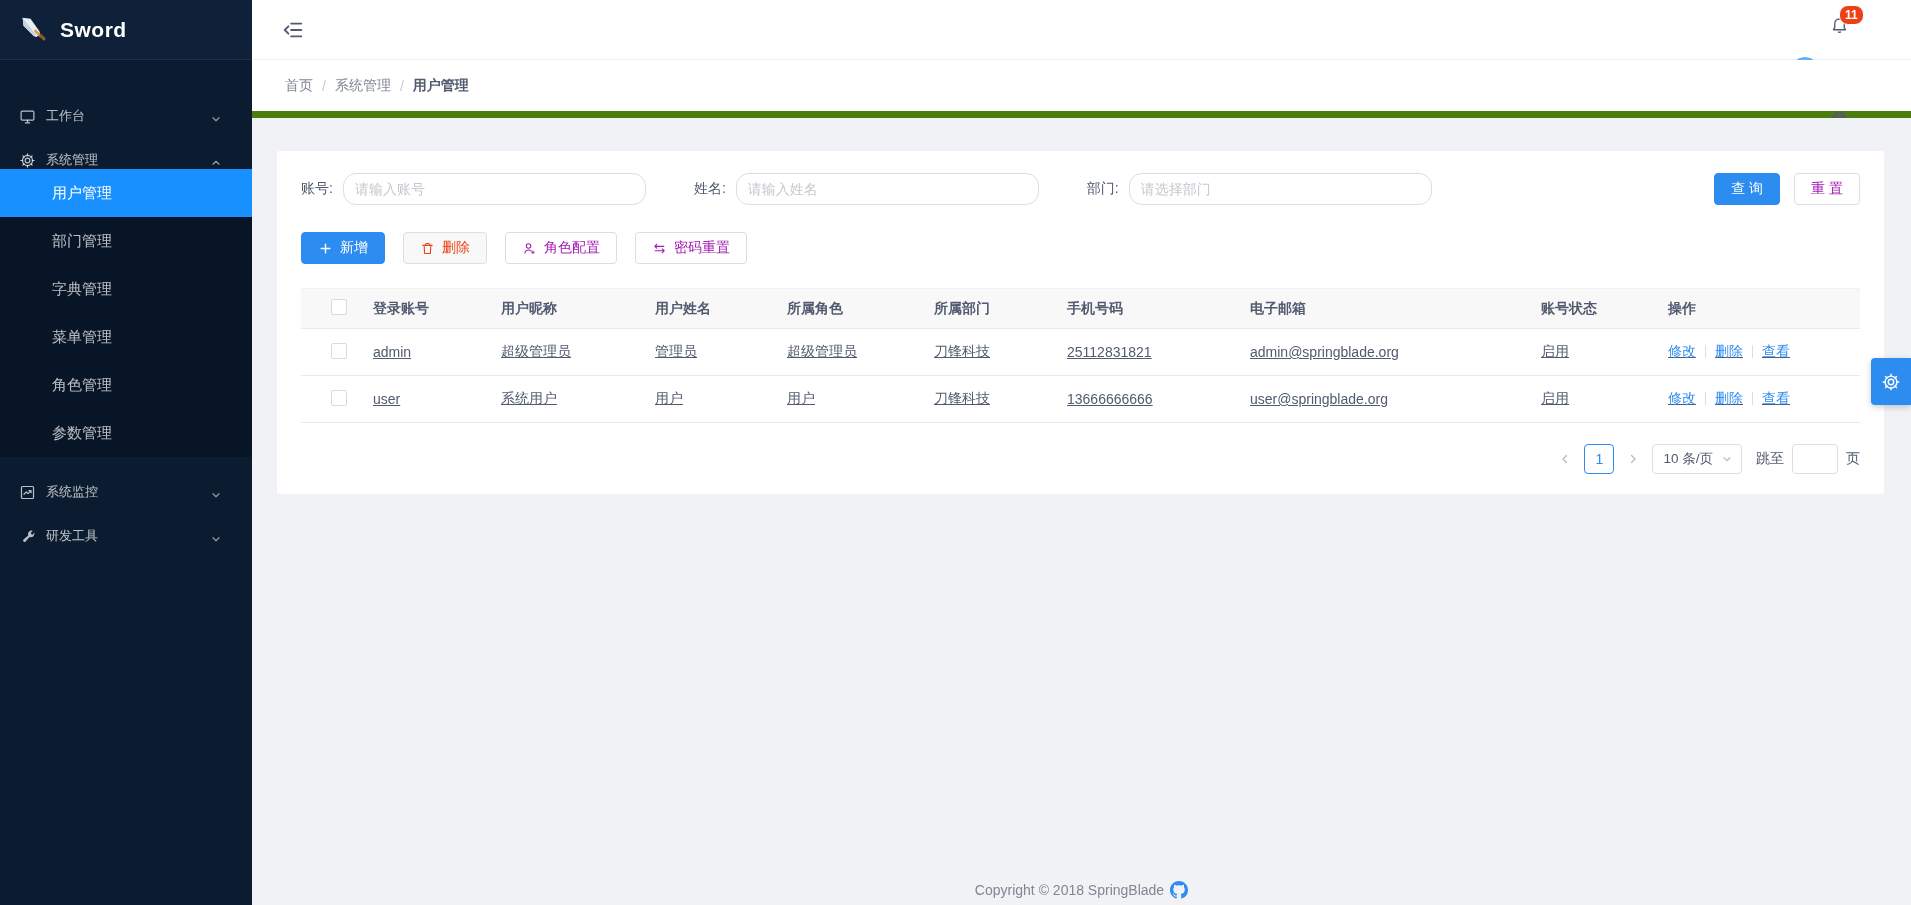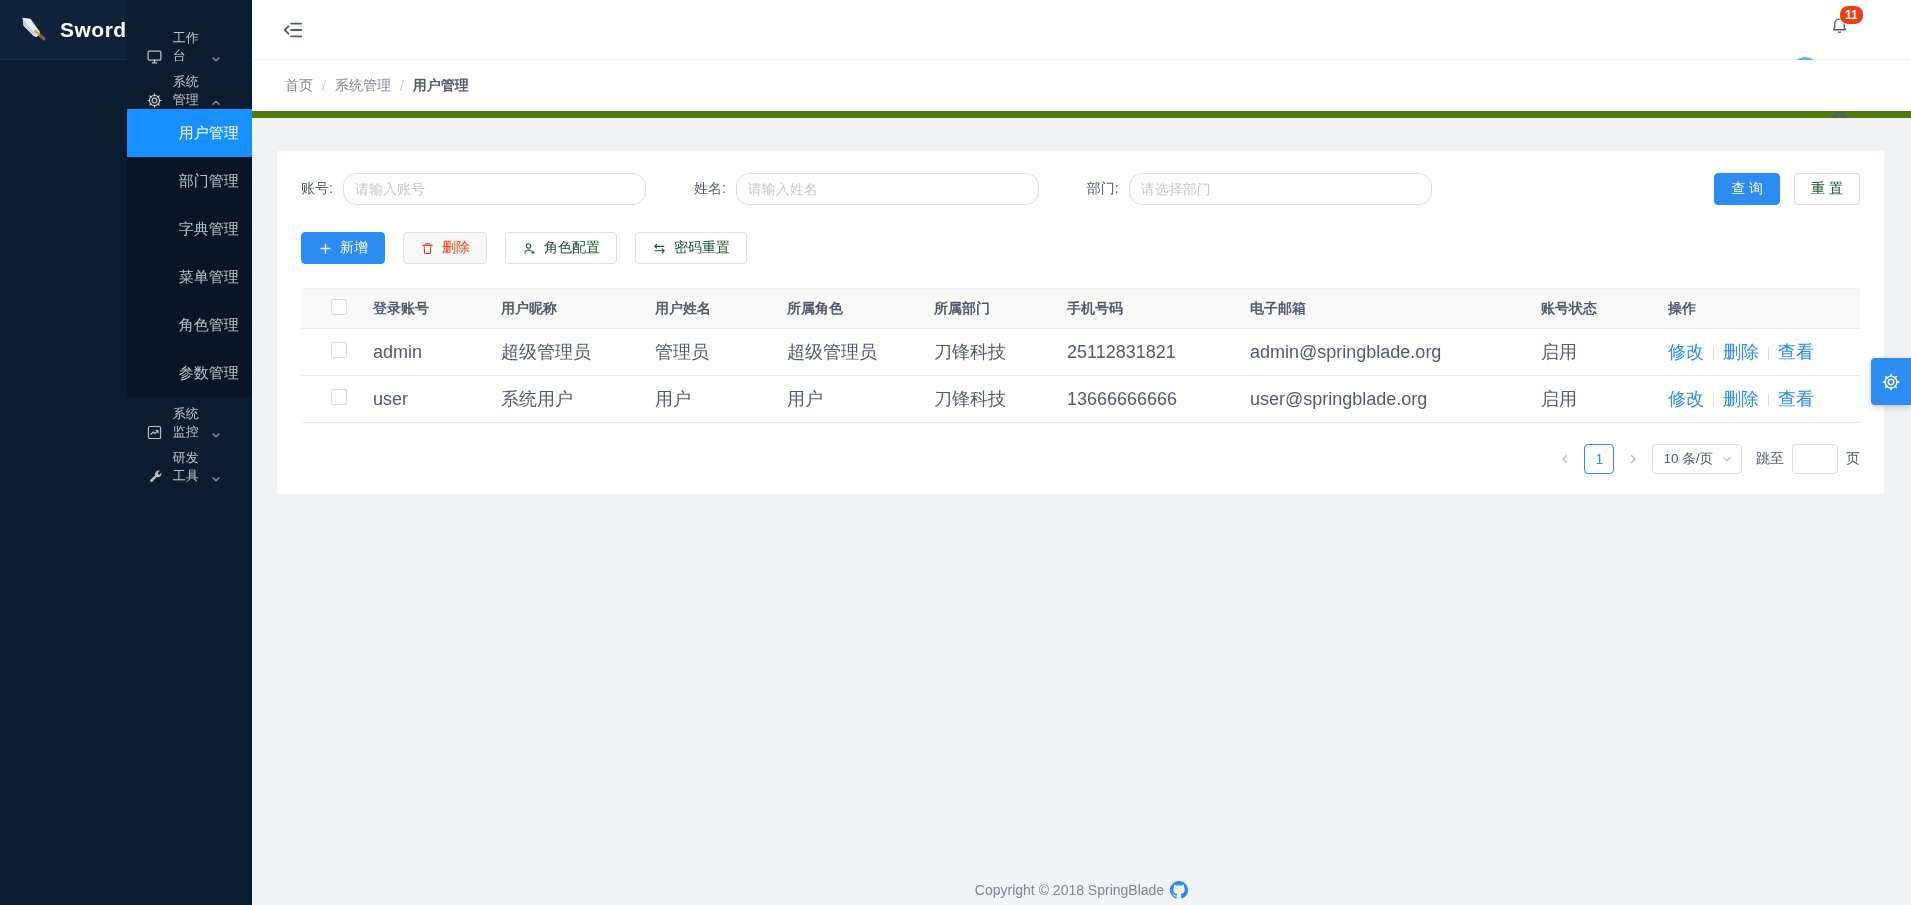--- a/index.html
+++ b/index.html
@@ -1,21 +1,21 @@
 <!DOCTYPE html>
 <html style="--primary: #2d8cf0; --menu-active: #1890ff; --danger: #ed4014; --sidebar-bg: #0c1c30; --sidebar-logo-bg: #0e2138; --submenu-bg: #081526; --content-bg: #f0f2f5; --border: #dcdee2; --placeholder: #c5c8ce;"><head>
 <meta charset="utf-8">
 <style>
   * { margin:0; padding:0; box-sizing:border-box; }
   html,body { width:1911px; height:905px; overflow:hidden; }
   body { font-family:"Liberation Sans","DejaVu Sans",sans-serif; font-size:14px; color:#515a6e; background:#f0f2f5; }
   .app { display:flex; width:1911px; height:905px; position:relative; }
 
   
-  .sidebar { width:252px; flex:0 0 252px; background:var(--sidebar-bg,#0c1c30); color:rgba(255,255,255,.72); display:flex; flex-direction:row; }
+  .sidebar { width:252px; flex:0 0 252px; background:var(--sidebar-bg,#0c1c30); color:rgba(255,255,255,.72); display:flex; flex-direction:column; }
   .logo { height:60px; background:var(--sidebar-logo-bg,#0e2138); display:flex; align-items:center; padding-left:20px; gap:12px; border-bottom:1px solid rgba(255,255,255,.07); cursor:pointer; }
   .logo-title { color:#fff; font-size:21px; font-weight:bold; letter-spacing:.5px; }
   .menu { padding-top:21px; flex:1; }
   .menu-item { height:44px; display:flex; align-items:flex-end; padding:0 20px 0 19px; cursor:pointer; font-size:13px; }
   .menu-item .icon { width:17px; height:17px; margin-right:10px; display:inline-flex; }
   .menu-item .chevron { margin-left:auto; width:12px; height:12px; opacity:.75; }
   .submenu { background:var(--submenu-bg,#081526); }
   .submenu-item { height:48px; display:flex; align-items:center; padding-left:52px; cursor:pointer; font-size:15px; color:rgba(255,255,255,.72); }
   .submenu-item.active { background:var(--menu-active,#1890ff); color:#fff; }
 
@@ -39,30 +39,30 @@
   
   .content { flex:1; background:var(--content-bg,#f0f2f5); position:relative; }
   .card { margin:33px 27px 0 25px; background:#fff; border-radius:2px; min-height:343px; padding:15px 24px 20px; }
 
   .filter-row { display:flex; align-items:center; margin-top:7px; }
   .filter-group { display:flex; align-items:center; margin-right:48px; }
   .filter-label { margin-right:10px; white-space:nowrap; }
   .filter-input { width:303px; height:32px; border:1px solid var(--border,#dcdee2); border-radius:13px; padding:0 11px; font-size:14px; color:#515a6e; outline:none; font-family:inherit; }
   .filter-input::placeholder { color:var(--placeholder,#c5c8ce); }
   .filter-actions { margin-left:auto; display:flex; gap:14px; }
-  .btn { height:32px; border-radius:4px; border:1px solid var(--border,#dcdee2); background:#fff; color:#14532d; font-size:14px; padding:0 16px; cursor:pointer; display:inline-flex; align-items:center; gap:7px; font-family:inherit; white-space:nowrap; }
+  .btn { height:32px; border-radius:4px; border:1px solid var(--border,#dcdee2); background:#fff; color:#a21caf; font-size:14px; padding:0 16px; cursor:pointer; display:inline-flex; align-items:center; gap:7px; font-family:inherit; white-space:nowrap; }
   .btn .icon { width:15px; height:15px; display:inline-flex; }
   .btn-primary { background:var(--primary,#2d8cf0); border-color:var(--primary,#2d8cf0); color:#fff; }
   .btn-danger-ghost { background:#f8f8f9; color:var(--danger,#ed4014); }
 
   .toolbar-row { display:flex; gap:18px; margin-top:27px; }
 
   table.grid { width:100%; border-collapse:collapse; table-layout:fixed; margin-top:24px; }
   .grid th { background:#f8f8f9; font-weight:bold; text-align:left; height:40px; border-top:1px solid #f0f1f3; border-bottom:1px solid #e8eaec; color:#515a6e; font-size:14px; }
-  .grid td { height:47px; border-bottom:1px solid #e8eaec; font-size:18px; color:#515a6e; }
+  .grid td { height:47px; border-bottom:1px solid #e8eaec; font-size:14px; color:#515a6e;text-decoration:underline; }
   .checkbox { width:16px; height:16px; border:1px solid #d7dbe0; border-radius:2px; background:#fff; display:inline-block; cursor:pointer; margin-left:30px; }
   .grid a.op { color:var(--primary,#2d8cf0); text-decoration:none; cursor:pointer; }
   .op-sep { display:inline-block; width:1px; height:13px; background:#dcdee2; margin:0 9px; vertical-align:-2px; }
 
   .pagination { display:flex; justify-content:flex-end; align-items:center; margin-top:21px; gap:8px; }
   .pg-arrow { width:22px; height:30px; display:inline-flex; align-items:center; justify-content:center; color:#b6bcc6; cursor:pointer; }
   .pg-page { min-width:30px; height:30px; border:1px solid var(--primary,#2d8cf0); color:var(--primary,#2d8cf0); border-radius:4px; display:inline-flex; align-items:center; justify-content:center; font-size:14px; cursor:pointer; background:#fff; }
   .pg-select { height:30px; border:1px solid var(--border,#dcdee2); border-radius:4px; display:inline-flex; align-items:center; padding:0 8px 0 10px; gap:8px; color:#515a6e; cursor:pointer; background:#fff; font-size:13.5px; }
   .pg-select .icon { width:12px; height:12px; color:#b6bcc6; display:inline-flex; }
   .pg-jump { display:flex; align-items:center; gap:8px; margin-left:6px; }

